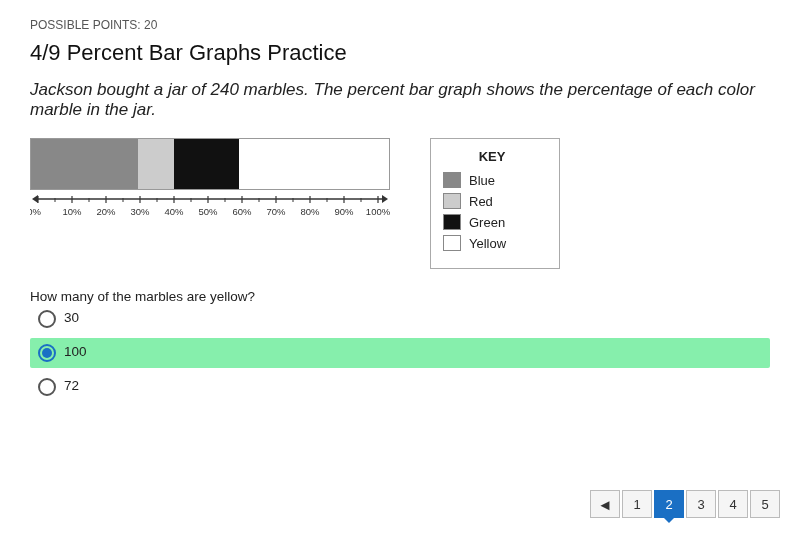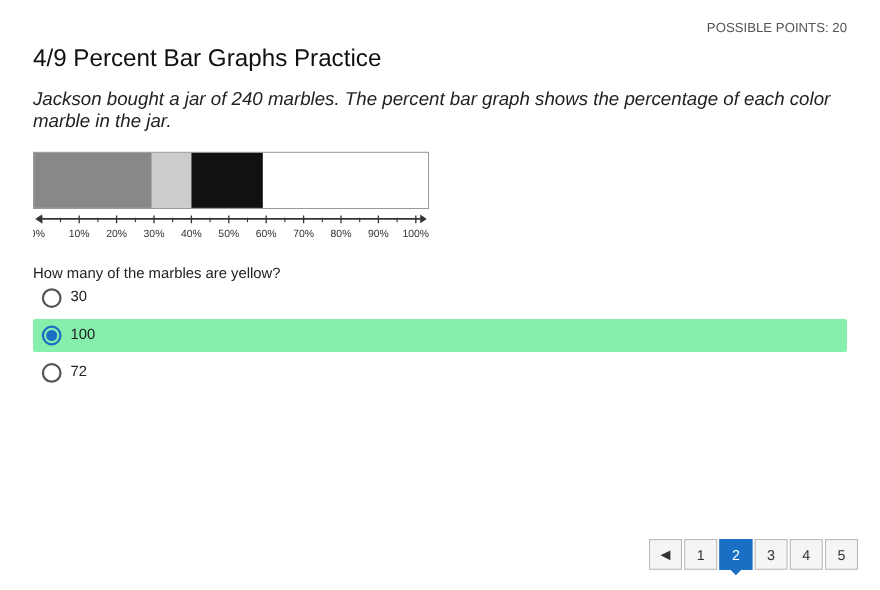--- a/index.html
+++ b/index.html
@@ -15,21 +15,20 @@
     .page {
       padding: 18px 30px 20px 30px;
     }
     .page-title {
       font-size: 22px;
       font-weight: normal;
       margin-bottom: 14px;
       color: #111;
     }
     .possible-points {
-      text-align: right;
       font-size: 12px;
       color: #555;
       margin-bottom: 8px;
     }
     .question-text {
       font-size: 17px;
       margin-bottom: 18px;
       color: #222;
       font-style: italic;
     }
@@ -227,20 +226,39 @@
           <text x="178" y="22" font-size="9.5" fill="#333" text-anchor="middle">50%</text>
           <text x="212" y="22" font-size="9.5" fill="#333" text-anchor="middle">60%</text>
           <text x="246" y="22" font-size="9.5" fill="#333" text-anchor="middle">70%</text>
           <text x="280" y="22" font-size="9.5" fill="#333" text-anchor="middle">80%</text>
           <text x="314" y="22" font-size="9.5" fill="#333" text-anchor="middle">90%</text>
           <text x="348" y="22" font-size="9.5" fill="#333" text-anchor="middle">100%</text>
         </svg>
       </div>
     </div>
 
+    <div class="key-box">
+      <div class="key-title">KEY</div>
+      <div class="key-item">
+        <div class="key-swatch swatch-blue"></div>
+        <span>Blue</span>
+      </div>
+      <div class="key-item">
+        <div class="key-swatch swatch-gray"></div>
+        <span>Red</span>
+      </div>
+      <div class="key-item">
+        <div class="key-swatch swatch-black"></div>
+        <span>Green</span>
+      </div>
+      <div class="key-item">
+        <div class="key-swatch swatch-white"></div>
+        <span>Yellow</span>
+      </div>
+    </div>
   </div>
 
   <p class="sub-question">How many of the marbles are yellow?</p>
 
   <div>
     <div class="answer-option">
       <div class="radio-outer">
       </div>
       <span>30</span>
     </div>

